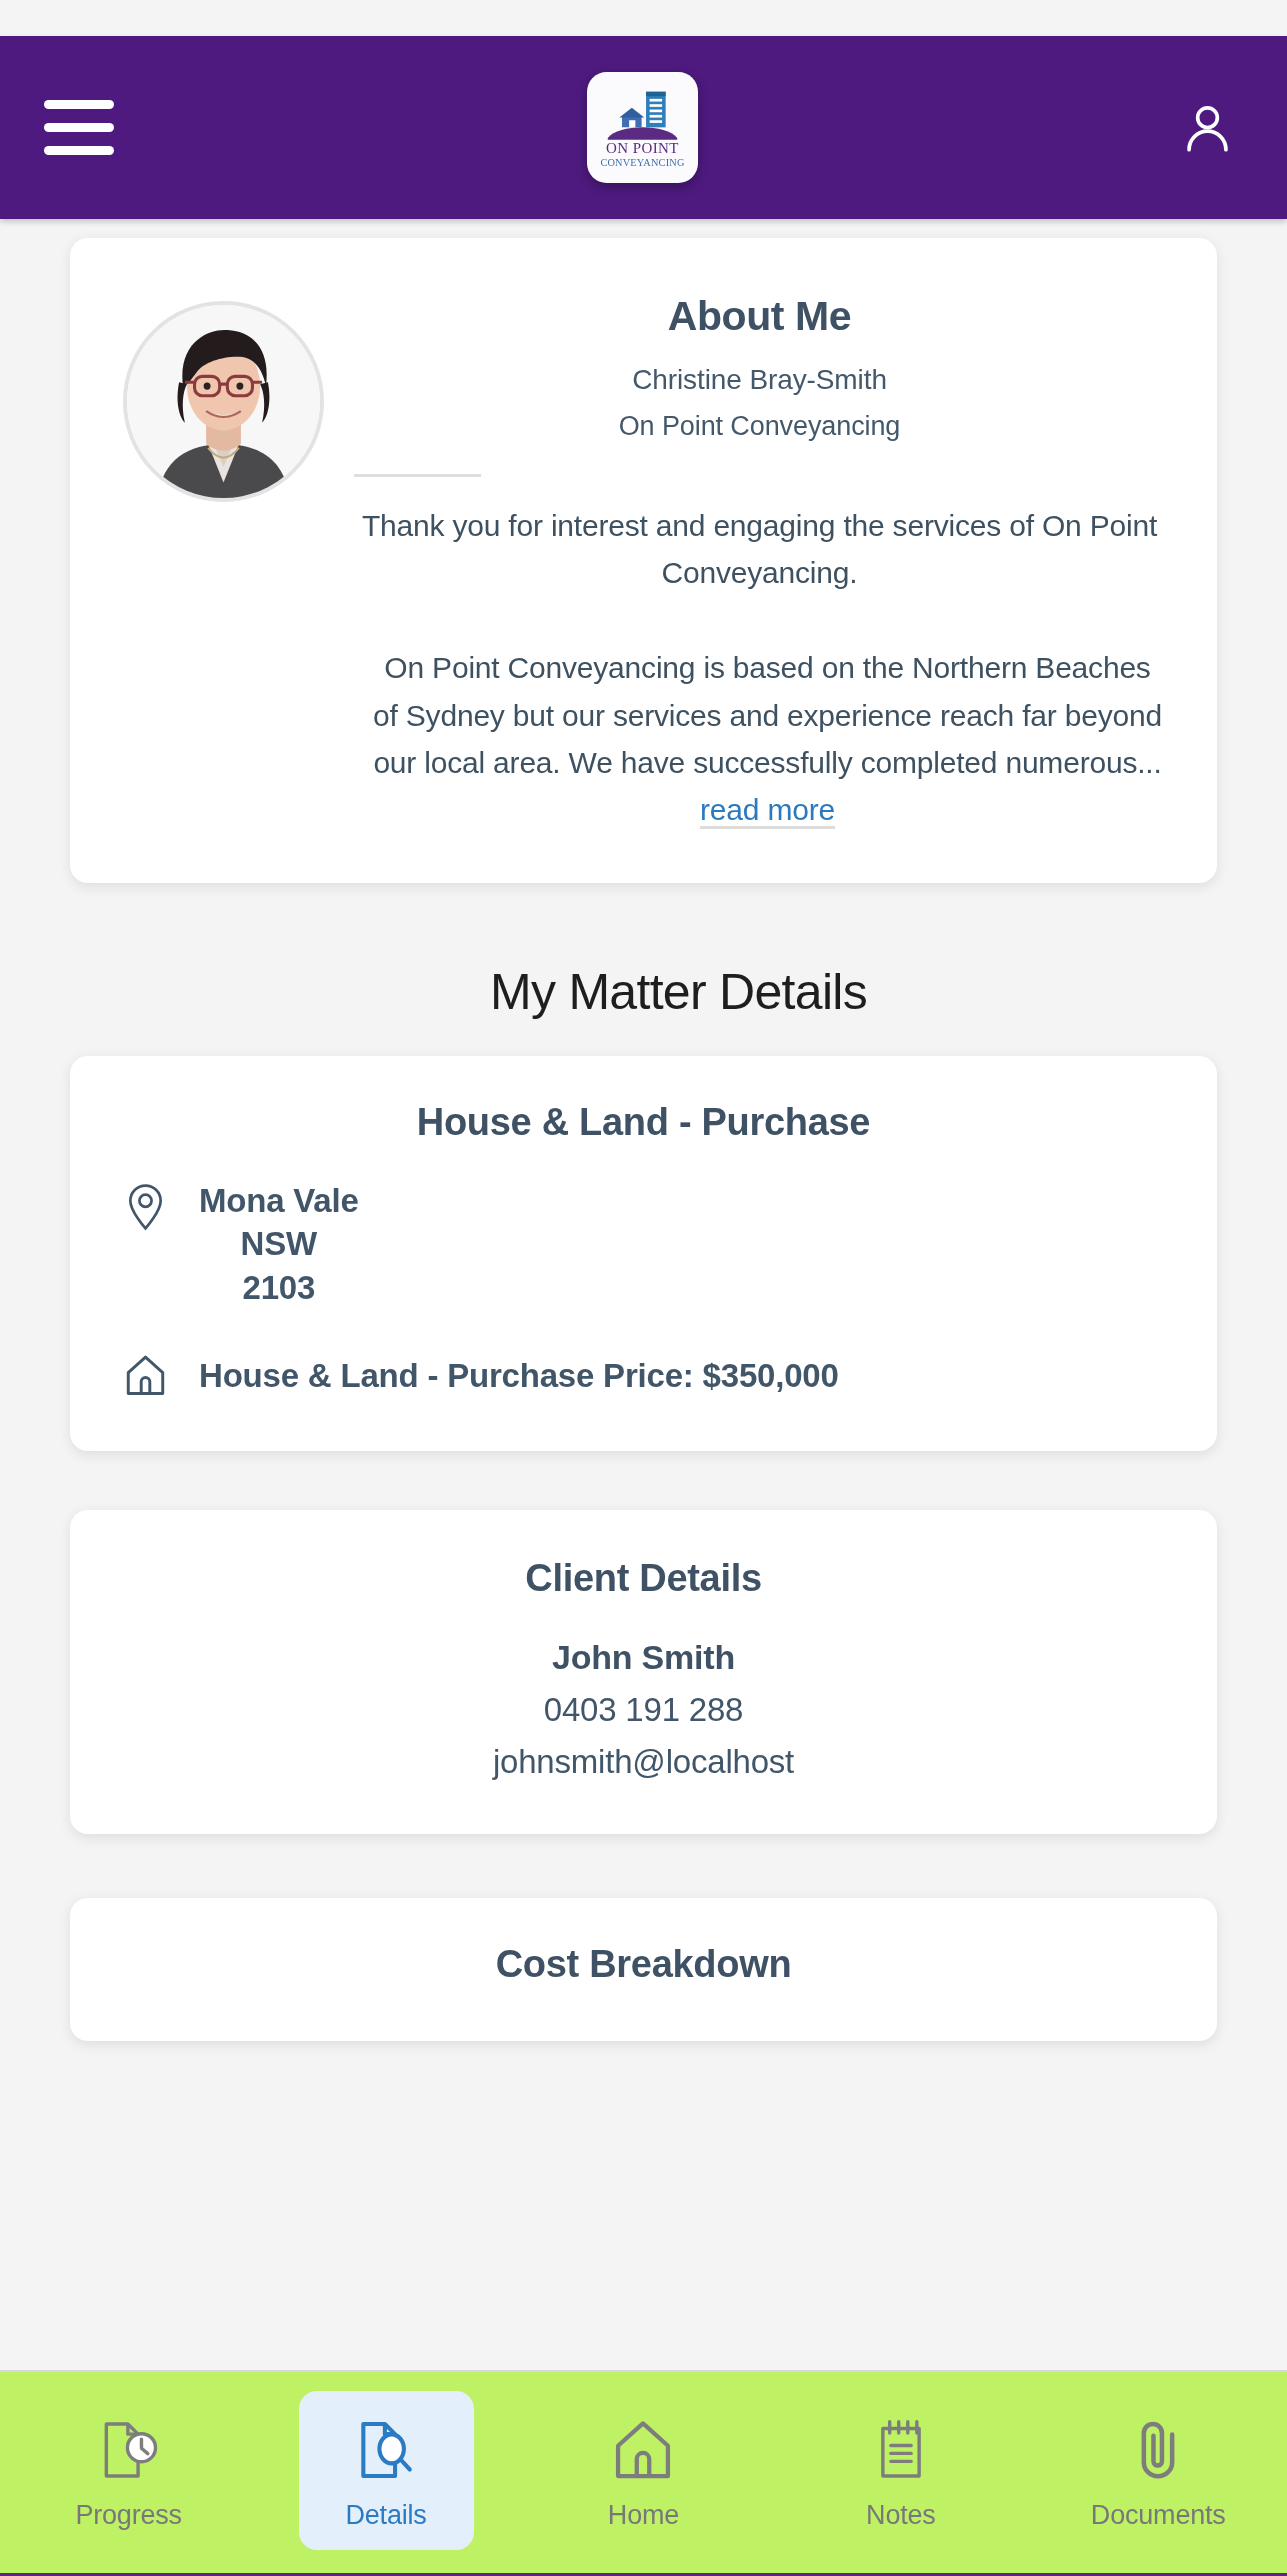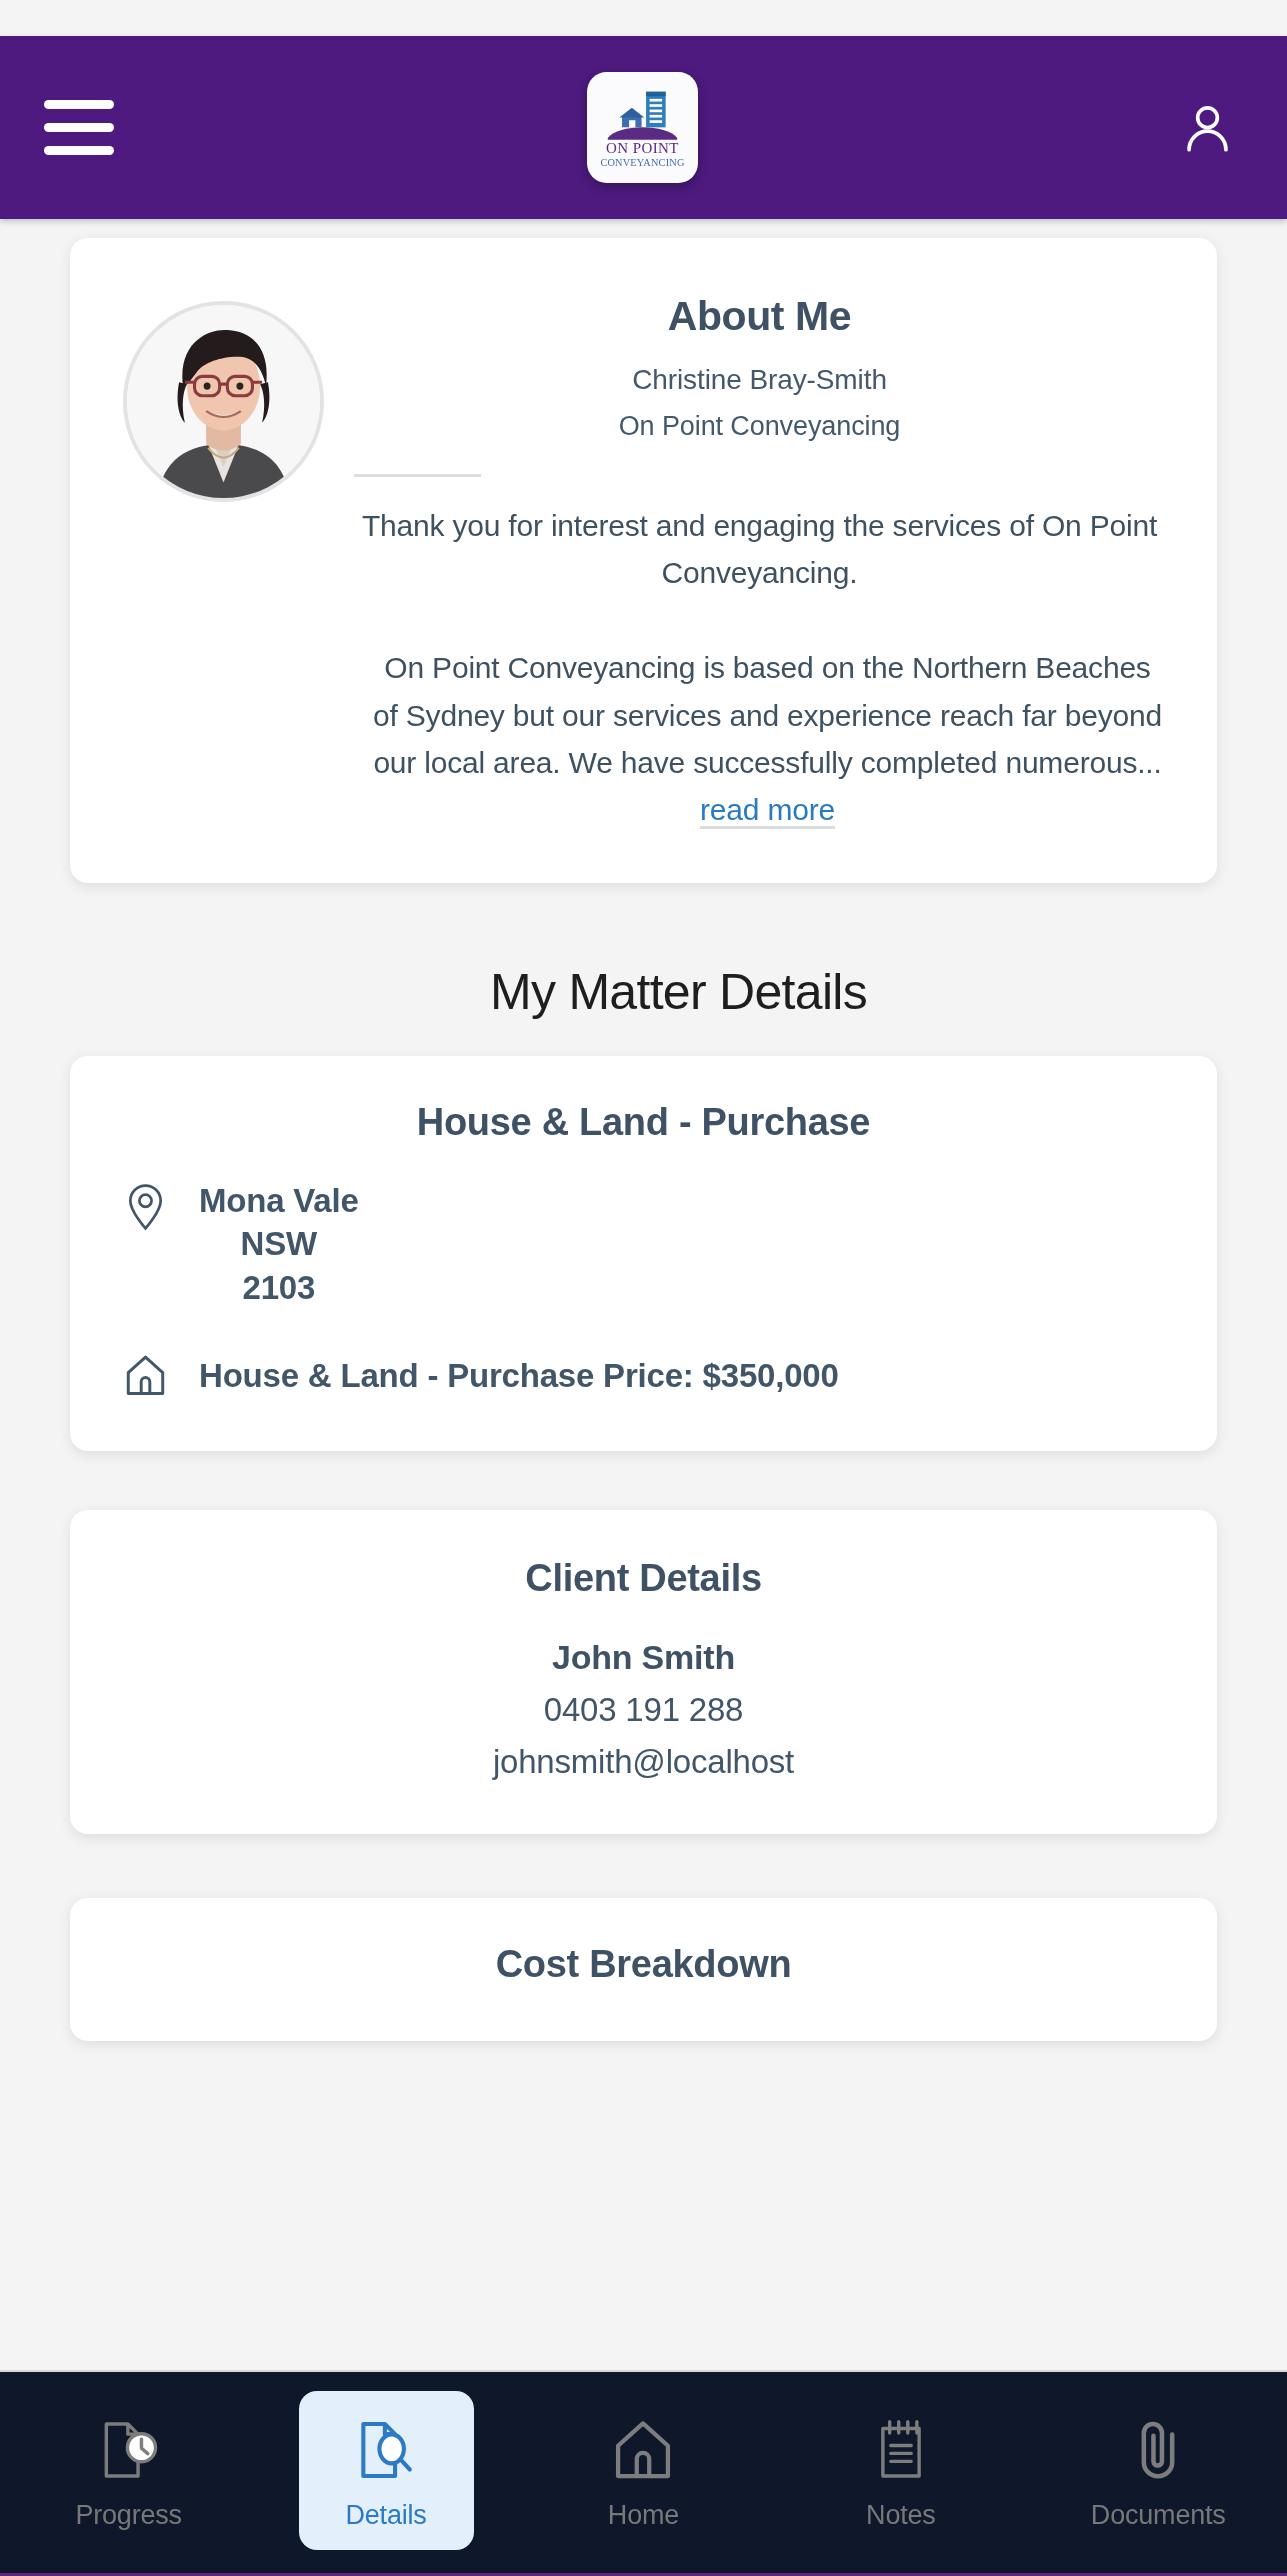--- a/index.html
+++ b/index.html
@@ -267,21 +267,21 @@
     padding: 45px 52px 54px 52px;
   }
 
   
   .bottomnav {
     position: absolute;
     left: 0;
     bottom: 0;
     width: 1287px;
     height: 206px;
-    background: #0f172a;
+    background: #bef264;
     border-top: 2.7px solid #d8d8d8;
     border-bottom: 3.6px solid #5d2480;
     display: flex;
     align-items: center;
     justify-content: space-around;
     z-index: 50;
     padding-bottom: 3.6px;
   }
   .nav-item {
     width: 175px;

